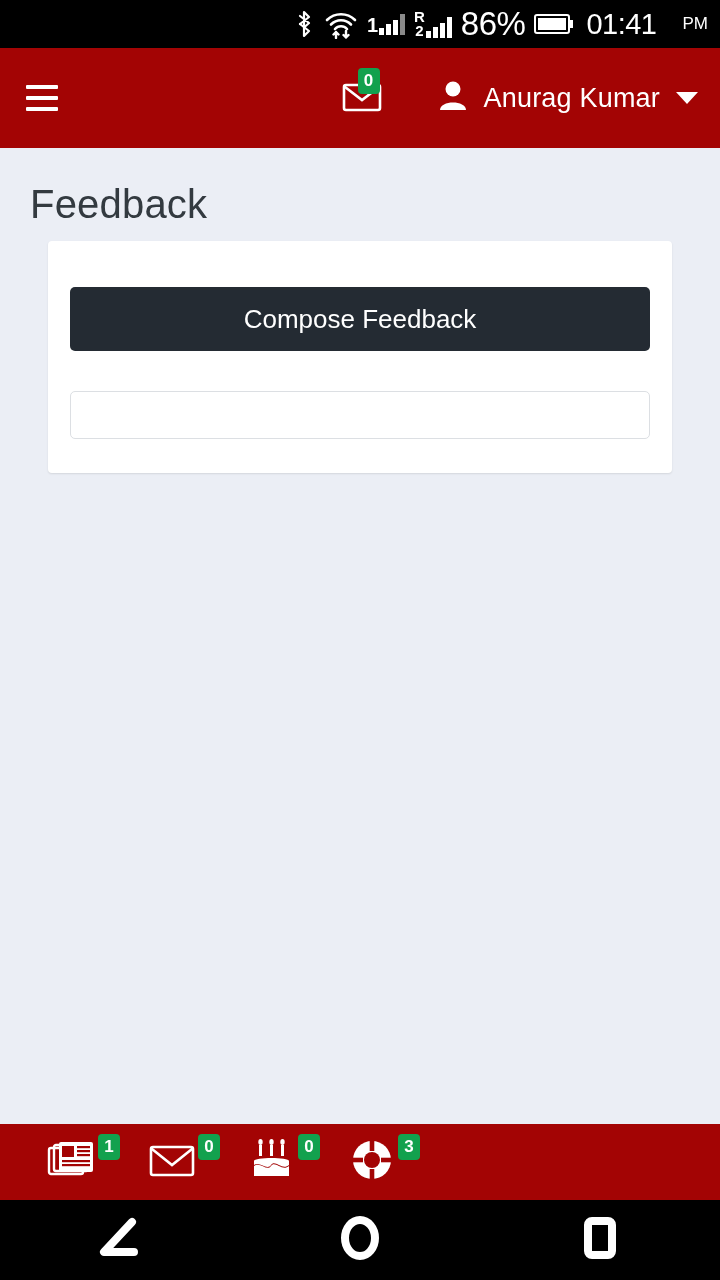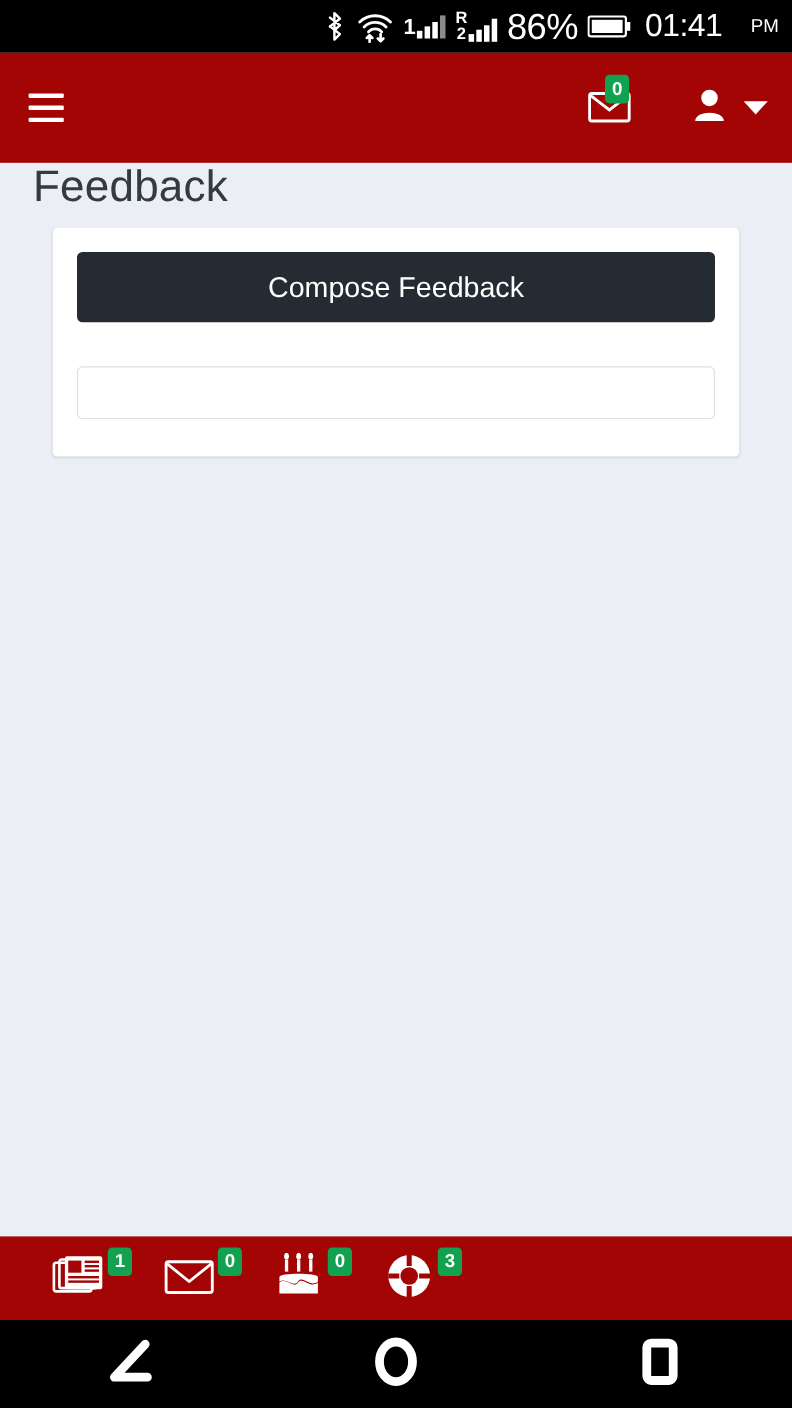--- a/index.html
+++ b/index.html
@@ -64,30 +64,30 @@
   .caret {
     width:0; height:0; margin-left:16px;
     border-left:11px solid transparent; border-right:11px solid transparent;
     border-top:12px solid #fff;
   }
 
   
   .content { padding:0 30px; }
   .page-title {
     font-size:40px; color:#333a40; font-weight:400;
-    padding-bottom:14px; letter-spacing:0.2px;
+    padding-top:34px; padding-bottom:14px; letter-spacing:0.2px;
   }
   .card {
     background:#fff; border-radius:4px; margin:0 18px 0 18px;
     padding:22px 22px 34px; box-shadow:0 1px 2px rgba(0,0,0,0.10);
   }
   .compose-btn {
     display:block; width:100%; height:64px; line-height:64px;
     background:#242b33; color:#fff; border:none; border-radius:5px;
-    font-size:26px; font-family:inherit; cursor:pointer; text-align:center;
+    font-size:26px; font-family:inherit; cursor:pointer; text-align:center;margin-top:24px;
   }
   .text-input {
     display:block; width:100%; height:48px; margin-top:40px;
     border:1px solid #dcdfe3; border-radius:5px;
     background:#fff; font-size:22px; font-family:inherit;
     padding:0 12px; color:#333; outline:none;
   }
 
   
   .bottombar {
@@ -186,20 +186,21 @@
         <span class="badge">0</span>
       </div>
 
       <div class="user-menu">
         <span>
           <svg width="30" height="32" viewBox="0 0 30 32">
             <circle cx="15" cy="9" r="7.5" fill="#fff"></circle>
             <path d="M2 30 C2 20 28 20 28 30 Z" fill="#fff"></path>
           </svg>
         </span>
+        <span class="user-name">Anurag Kumar</span>
         <span class="caret"></span>
       </div>
     </div>
   </div>
 
   <div class="content">
     <h1 class="page-title">Feedback</h1>
 
     <div class="card">
       <button class="compose-btn">Compose Feedback</button>

